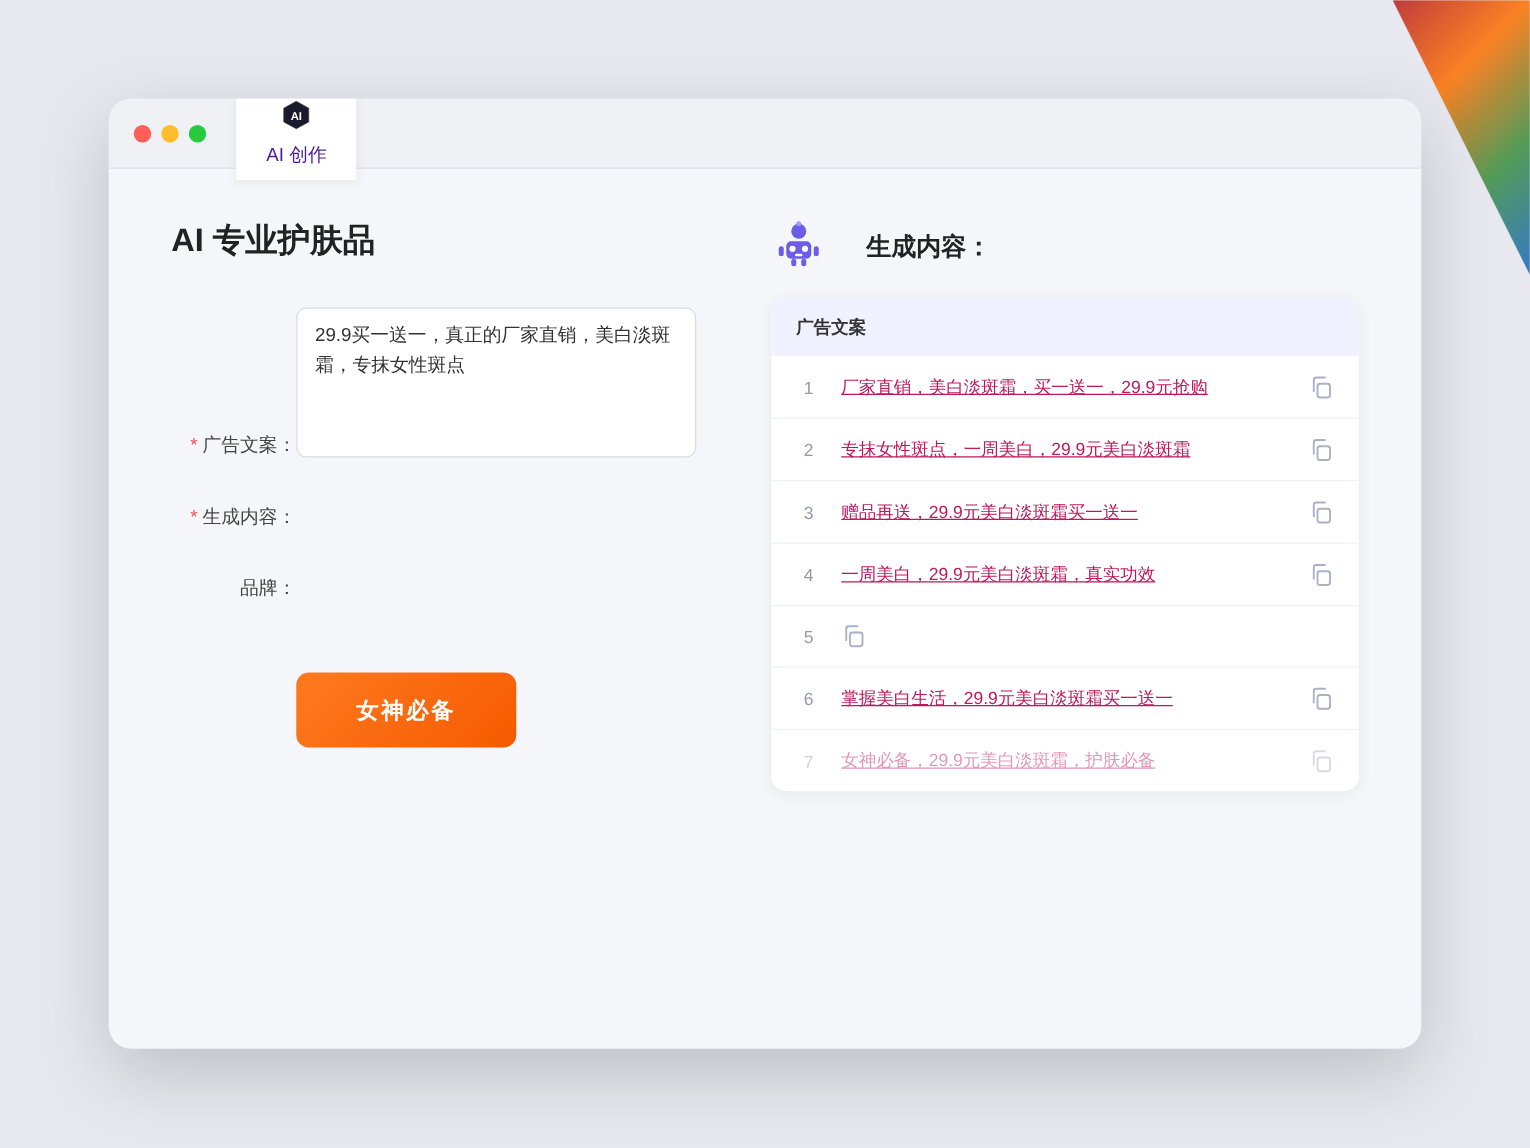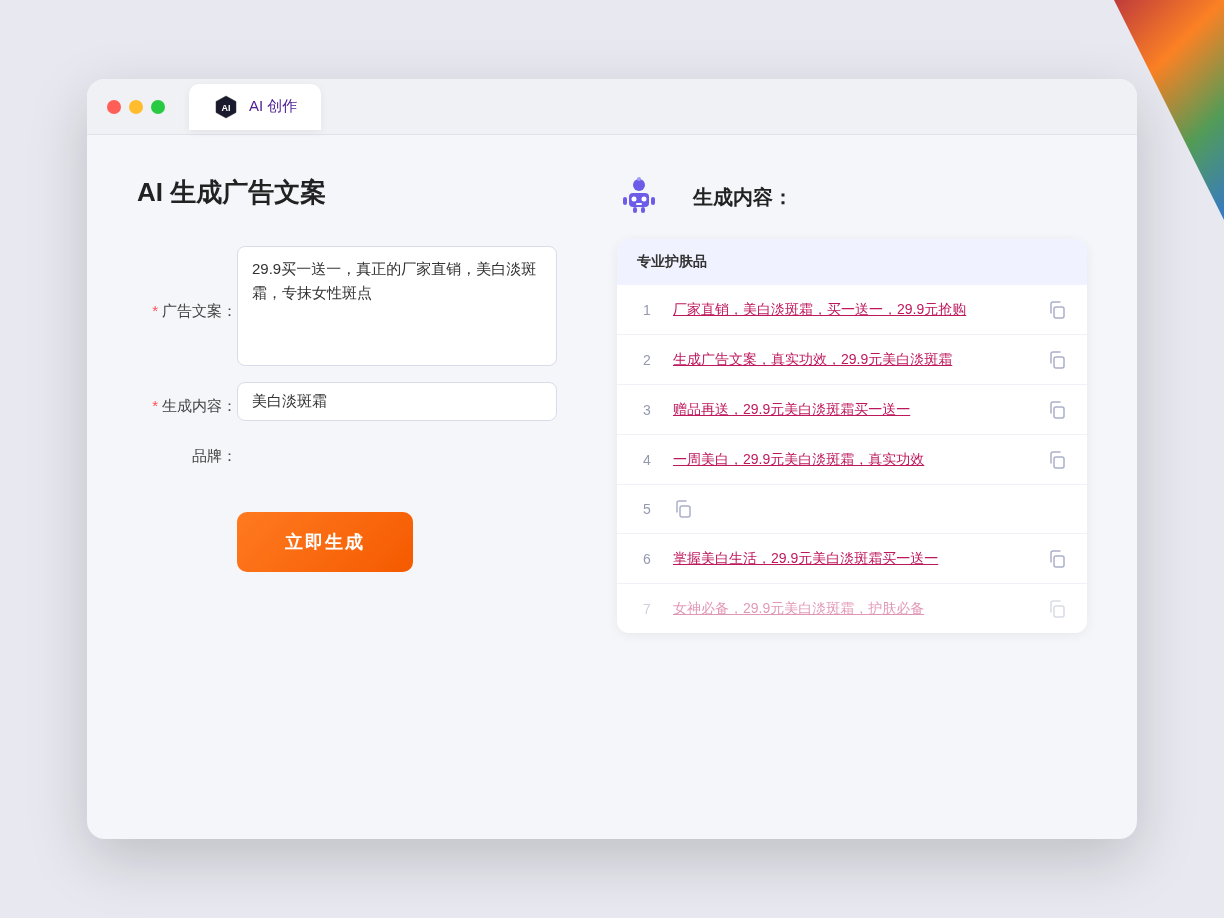--- a/index.html
+++ b/index.html
@@ -70,20 +70,21 @@
     }
 
     .tab {
       background: white;
       border-radius: 10px 10px 0 0;
       padding: 10px 24px;
       display: flex;
       align-items: center;
       gap: 10px;
       box-shadow: 0 2px 8px rgba(0,0,0,0.06);
+      flex-direction: column;
     }
 
     .tab-icon {
       width: 26px;
       height: 26px;
     }
 
     .tab-title {
       font-size: 15px;
       color: #4c1d95;
@@ -105,22 +106,22 @@
 
     .page-title {
       font-size: 26px;
       font-weight: 700;
       color: #222;
       margin-bottom: 36px;
     }
 
     .form-group {
       display: flex;
-      align-items: center;
-      margin-bottom: 16px;
+      align-items: flex-end;
+      margin-bottom: 28px;
     }
 
     .form-label {
       font-size: 15px;
       color: #444;
       width: 100px;
       padding-top: 10px;
       text-align: right;
       flex-shrink: 0;
     }
@@ -262,45 +263,44 @@
           <text x="13" y="17" text-anchor="middle" fill="white" font-size="9" font-weight="bold" font-family="Arial">AI</text>
         </svg>
         <span class="tab-title">AI 创作</span>
       </div>
     </div>
   </div>
 
   <div class="main-content">
 
     <div class="left-panel">
-      <h1 class="page-title">AI 生成广告文案</h1>
+      <h1 class="page-title">AI 专业护肤品</h1>
 
       
       <div class="form-group">
         <label class="form-label">
           <span class="required-star">*</span><span>广告文案：</span>
         </label>
         <textarea class="form-input" style="">29.9买一送一，真正的厂家直销，美白淡斑霜，专抹女性斑点</textarea>
       </div>
 
       
       <div class="form-group">
         <label class="form-label">
           <span class="required-star">*</span><span>生成内容：</span>
         </label>
-        <input type="text" class="form-input" value="美白淡斑霜" style="">
       </div>
 
       
       <div class="form-group">
         <label class="form-label">品牌：</label>
       </div>
 
       
-      <button class="generate-btn">立即生成</button>
+      <button class="generate-btn">女神必备</button>
     </div>
 
     <div class="right-panel">
       <div class="result-header">
 
         <svg class="robot-icon" viewBox="0 0 44 44" fill="none">
           <circle cx="22" cy="10" r="6" fill="#6c5ce7"></circle>
           <rect x="12" y="18" width="20" height="14" rx="4" fill="#6c5ce7"></rect>
           <circle cx="17" cy="24" r="2.5" fill="white"></circle>
           <circle cx="27" cy="24" r="2.5" fill="white"></circle>
@@ -310,35 +310,35 @@
           <rect x="6" y="22" width="4" height="8" rx="2" fill="#6c5ce7"></rect>
           <rect x="34" y="22" width="4" height="8" rx="2" fill="#6c5ce7"></rect>
           <rect x="16" y="32" width="4" height="6" rx="2" fill="#6c5ce7"></rect>
           <rect x="24" y="32" width="4" height="6" rx="2" fill="#6c5ce7"></rect>
         </svg>
         <h2 class="result-title">生成内容：</h2>
       </div>
 
       <div class="result-table">
         <div class="table-header">
-          <span>专业护肤品</span>
+          <span>广告文案</span>
         </div>
 
         <div id="table-body">
             <div class="table-row">
       <span class="row-num">1</span>
       <span class="row-text">厂家直销，美白淡斑霜，买一送一，29.9元抢购</span>
       <svg class="copy-icon" viewBox="0 0 20 20" fill="none">
         <rect x="7" y="7" width="10" height="11" rx="2" stroke="#aab0c8" stroke-width="1.5"></rect>
         <path d="M4 13V4a2 2 0 012-2h7" stroke="#aab0c8" stroke-width="1.5" stroke-linecap="round"></path>
       </svg>
     </div>
             <div class="table-row">
       <span class="row-num">2</span>
-      <span class="row-text">生成广告文案，真实功效，29.9元美白淡斑霜</span>
+      <span class="row-text">专抹女性斑点，一周美白，29.9元美白淡斑霜</span>
       <svg class="copy-icon" viewBox="0 0 20 20" fill="none">
         <rect x="7" y="7" width="10" height="11" rx="2" stroke="#aab0c8" stroke-width="1.5"></rect>
         <path d="M4 13V4a2 2 0 012-2h7" stroke="#aab0c8" stroke-width="1.5" stroke-linecap="round"></path>
       </svg>
     </div>
             <div class="table-row">
       <span class="row-num">3</span>
       <span class="row-text">赠品再送，29.9元美白淡斑霜买一送一</span>
       <svg class="copy-icon" viewBox="0 0 20 20" fill="none">
         <rect x="7" y="7" width="10" height="11" rx="2" stroke="#aab0c8" stroke-width="1.5"></rect>

